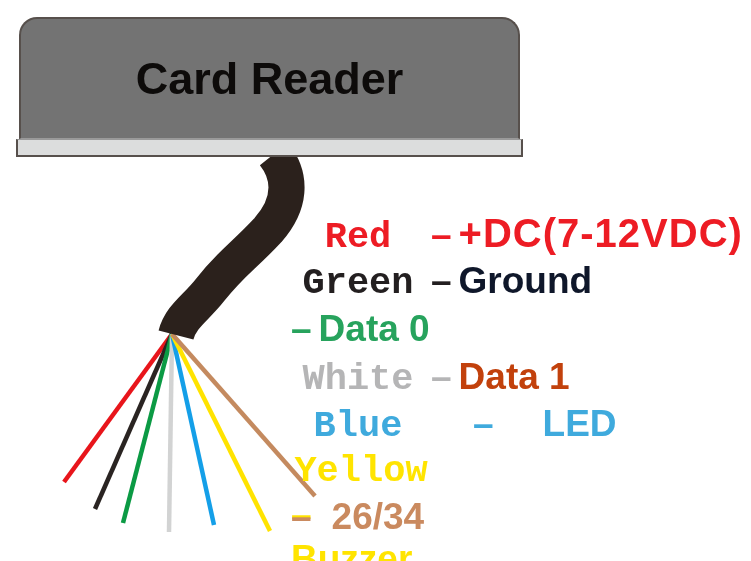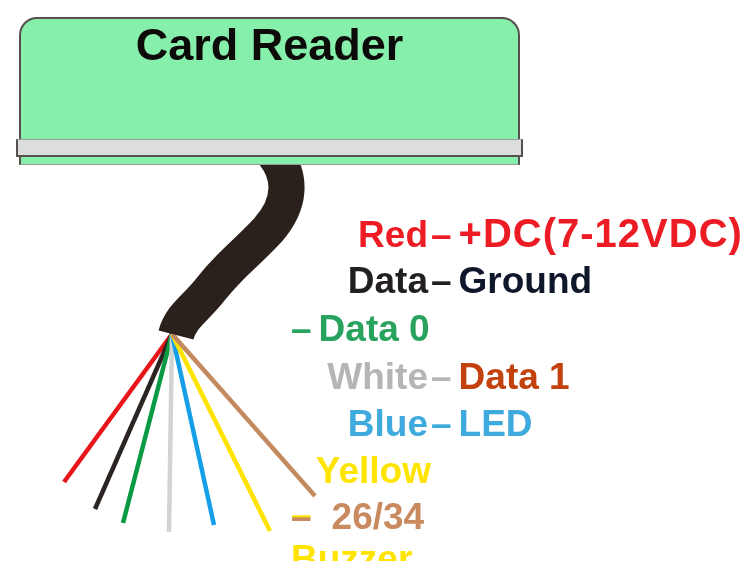--- a/index.html
+++ b/index.html
@@ -14,28 +14,28 @@
     width: 751px; height: 561px;
     background: #ffffff;
   }
   #wire-svg {
     position: absolute; left: 0; top: 0;
     z-index: 1;
   }
   .device-box {
     position: absolute;
     left: 19px; top: 17px;
-    width: 501px; height: 148px;
+    width: 501px; height: 122px;
     box-sizing: border-box;
-    background: #86efac;
+    background: #737373;
     border: 2px solid #57504c;
     border-bottom: 1px solid #9a9a9a;
     border-radius: 18px 18px 0 0;
     z-index: 2;
-    display: flex; align-items: flex-start; justify-content: center;
+    display: flex; align-items: center; justify-content: center;
   }
   .device-flange {
     position: absolute;
     left: 16px; top: 139px;
     width: 507px; height: 18px;
     box-sizing: border-box;
     background: #dcdddd;
     border: 2px solid #57504c;
     border-top: 1px solid #9a9a9a;
     z-index: 2;
@@ -58,21 +58,22 @@
     display: flex;
     align-items: baseline;
     font-weight: bold;
     font-size: 37px;
     line-height: 44px;
     white-space: nowrap;
   }
   .wname {
     display: inline-block;
     width: 140px;
-    text-align: right;
+    text-align: center;
+    font-family: Liberation Mono, monospace;
   }
   .wdash {
     margin: 0 7px 0 3px;
   }
   .legend-row.first .wfn {
     font-size: 40px;
     letter-spacing: 1px;
   }
 </style>
 </head>
@@ -98,34 +99,34 @@
   </div>
   <div class="device-flange"></div>
 
   <div id="legend">
       <div class="legend-row first" style="top: 211px;">
         <span class="wname" style="color: rgb(237, 28, 36);">Red</span>
         <span class="wdash" style="color: rgb(237, 28, 36);">–</span>
         <span class="wfn" style="color: rgb(237, 28, 36);">+DC(7-12VDC)</span>
       </div>
       <div class="legend-row" style="top: 259px;">
-        <span class="wname" style="color: rgb(35, 31, 32);">Data</span>
+        <span class="wname" style="color: rgb(35, 31, 32);">Green</span>
         <span class="wdash" style="color: rgb(35, 31, 32);">–</span>
         <span class="wfn" style="color: #0f172a;">Ground</span>
       </div>
       <div class="legend-row" style="top: 307px;">
         <span class="wdash" style="color: rgb(39, 163, 93);">–</span>
         <span class="wfn" style="color: rgb(39, 163, 93);">Data 0</span>
       </div>
       <div class="legend-row" style="top: 355px;">
         <span class="wname" style="color: rgb(181, 181, 182);">White</span>
         <span class="wdash" style="color: rgb(181, 181, 182);">–</span>
         <span class="wfn" style="color: #c2410c;">Data 1</span>
       </div>
-      <div class="legend-row" style="top: 402px;">
+      <div class="legend-row" style="top: 402px; gap: 42px;">
         <span class="wname" style="color: rgb(63, 170, 221);">Blue</span>
         <span class="wdash" style="color: rgb(63, 170, 221);">–</span>
         <span class="wfn" style="color: rgb(63, 170, 221);">LED</span>
       </div>
       <div class="legend-row" style="top: 449px; flex-direction: column;">
         <span class="wname" style="color: rgb(255, 228, 0);">Yellow</span>
         <span class="wdash" style="color: rgb(255, 228, 0);">–</span>
         <span class="wfn" style="color: rgb(255, 228, 0);">Buzzer</span>
       </div>
       <div class="legend-row" style="top: 495px;">

